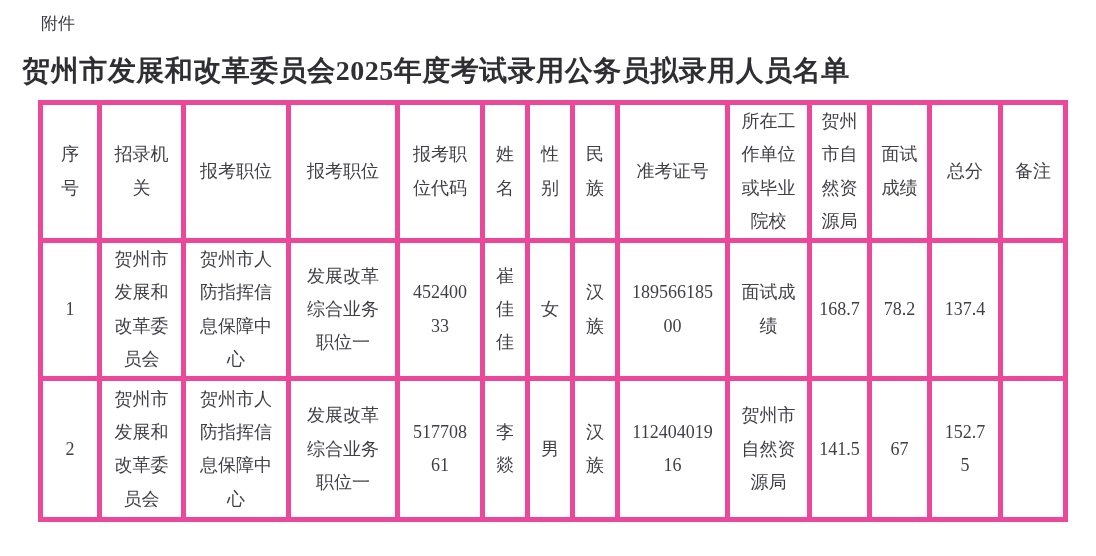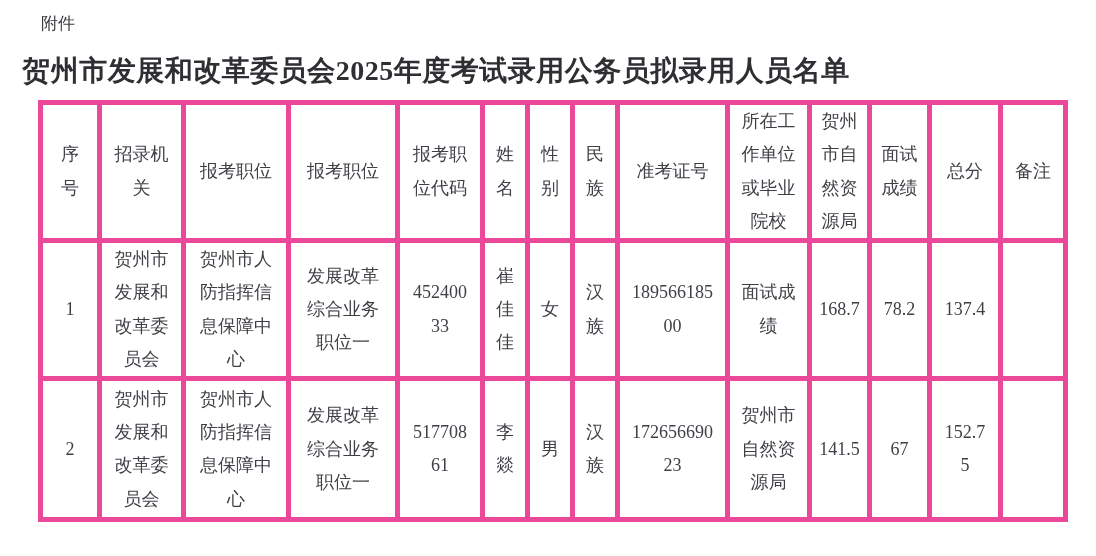--- a/index.html
+++ b/index.html
@@ -115,21 +115,21 @@
 
       <tr class="row-2">
         <td>2</td>
         <td>贺州市发展和改革委员会</td>
         <td>贺州市人防指挥信息保障中心</td>
         <td>发展改革综合业务职位一</td>
         <td>51770861</td>
         <td>李燚</td>
         <td>男</td>
         <td>汉族</td>
-        <td>17265669023</td>
+        <td>11240401916</td>
         <td>贺州市自然资源局</td>
         <td>141.5</td>
         <td>67</td>
         <td>152.75</td>
         <td></td>
       </tr>
     </tbody>
   </table>
 
 </div>

